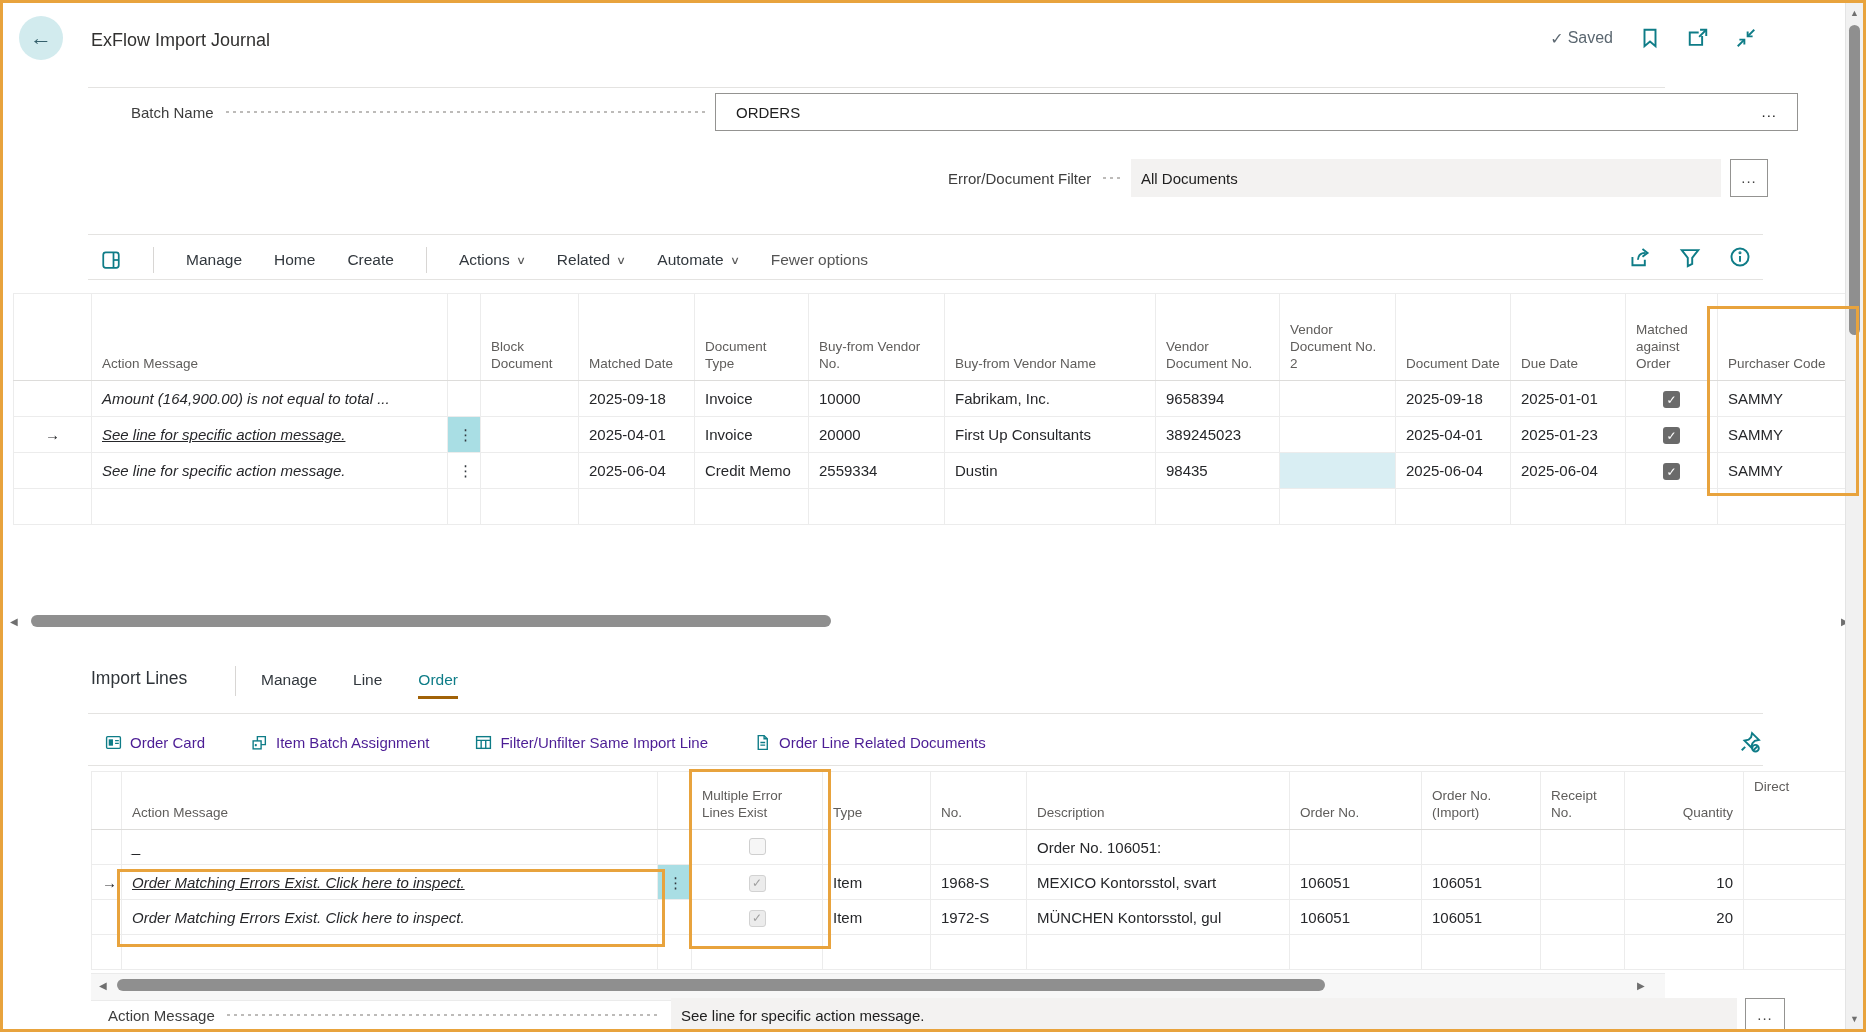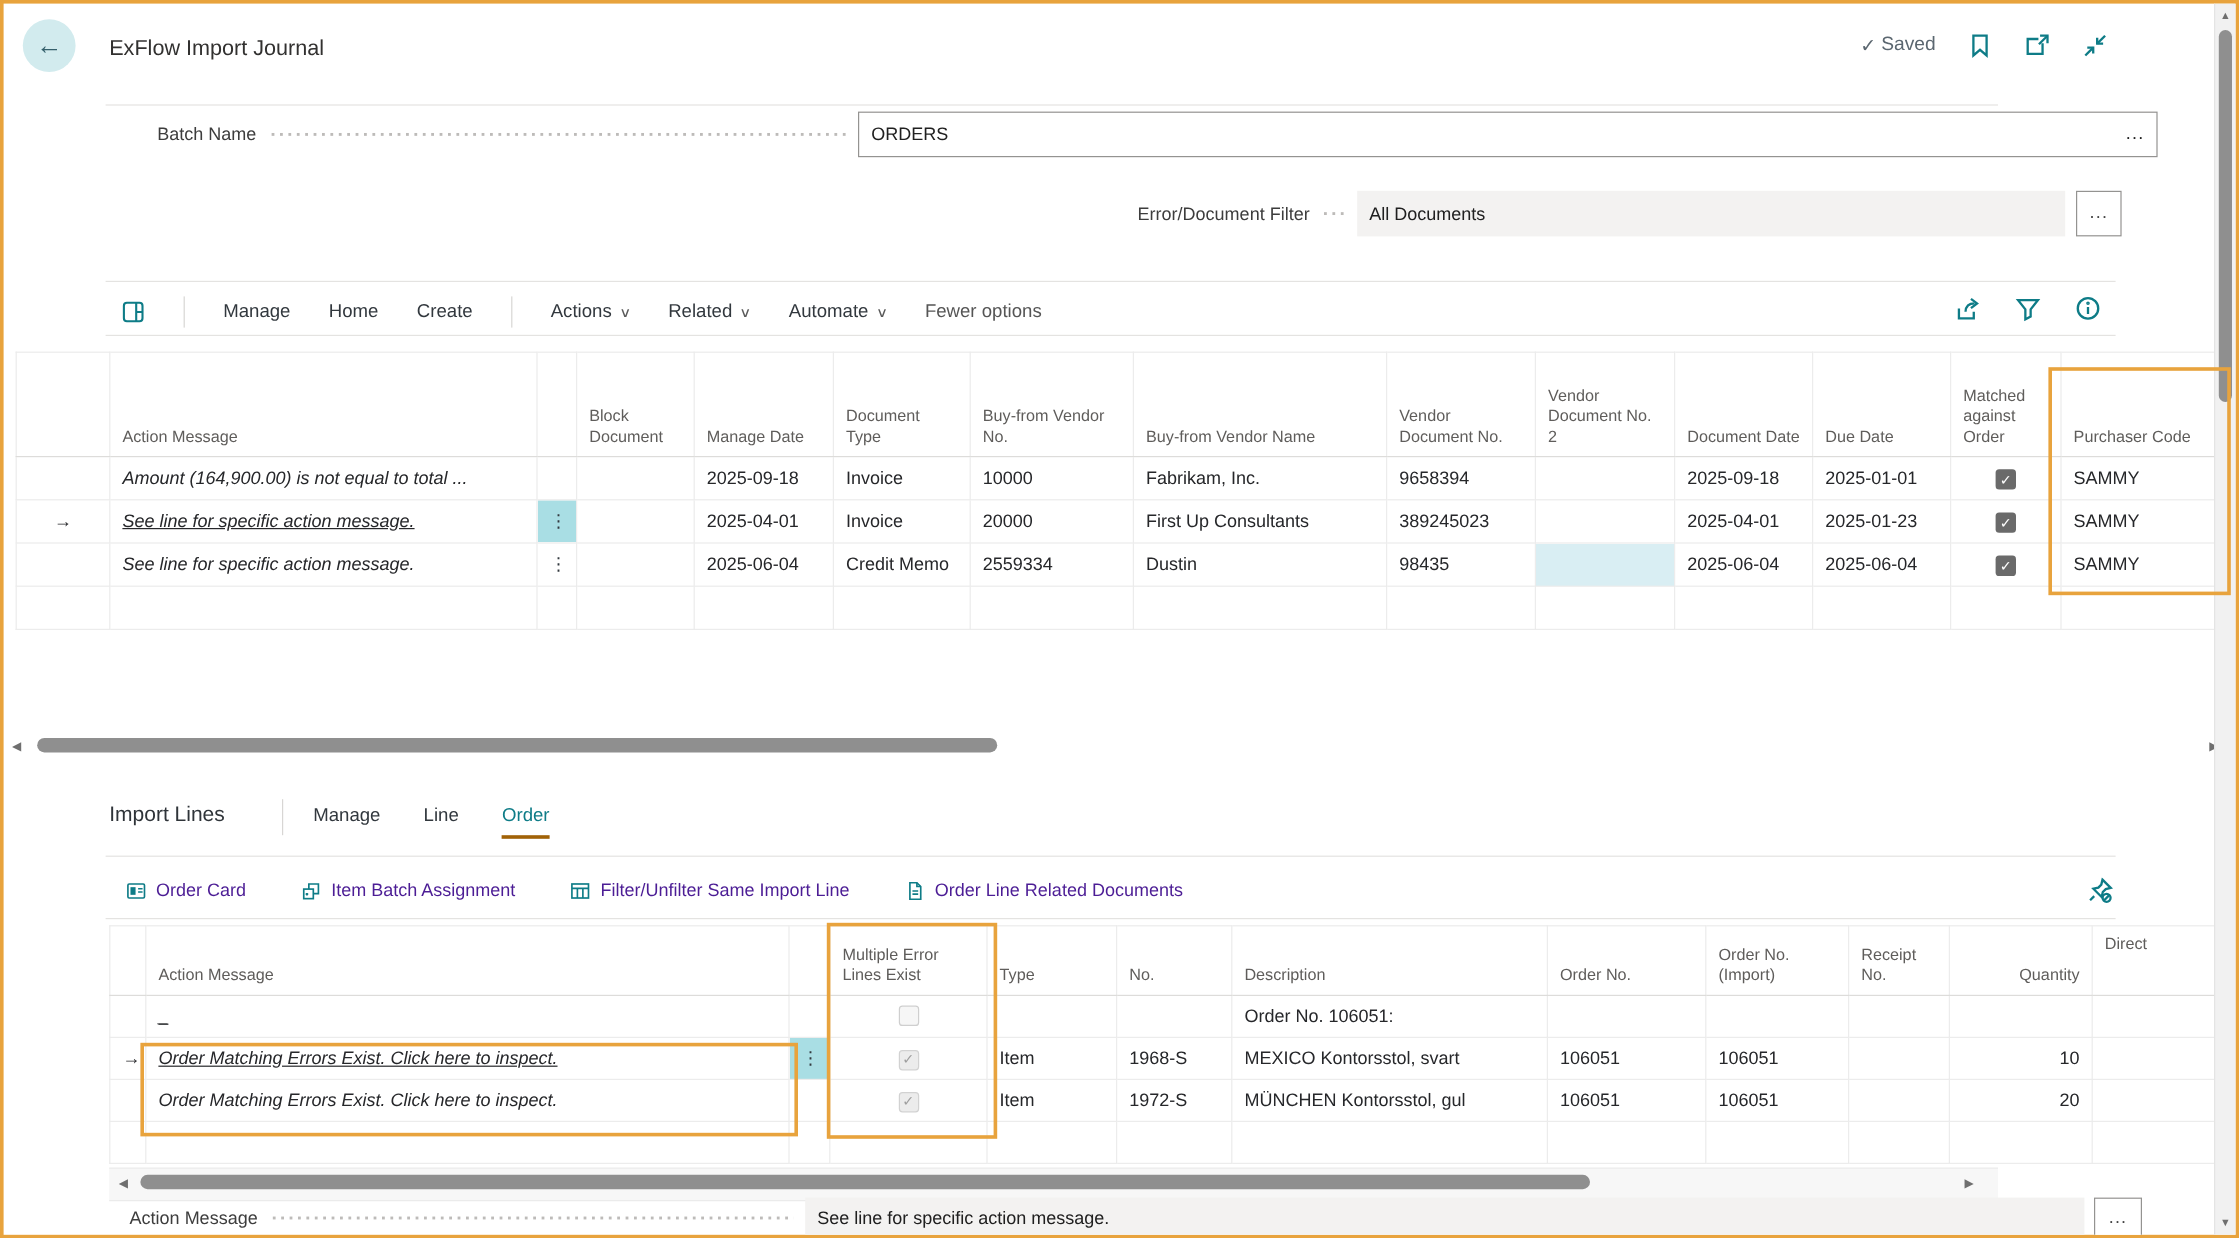--- a/index.html
+++ b/index.html
@@ -21,21 +21,21 @@
   .ticon svg{width:100%;height:100%;stroke:#0e7c87;fill:none;stroke-width:1.4;}
 
   
   .frow{position:absolute;display:flex;align-items:center;}
   .flabel{font-size:15px;color:#3d3d3d;white-space:nowrap;}
   .leader{flex:1;height:4px;margin:0 10px;align-self:center;
     background-image:radial-gradient(circle,#bdbbb9 1.2px,transparent 1.5px);
     background-size:7px 4px;background-repeat:repeat-x;background-position:left center;}
   .leader.fix{flex:none;}
   .input-box{height:38px;border:1px solid #949391;background:#fff;display:flex;align-items:center;
-    padding:0 10px;font-size:15px;color:#202020;box-sizing:border-box;}
+    padding:0 20px;font-size:15px;color:#202020;box-sizing:border-box;}
   .input-box .grow{flex:1;}
   .gray-field{height:38px;background:#f3f2f1;display:flex;align-items:center;padding:0 10px;
     font-size:15px;color:#202020;box-sizing:border-box;}
   .dots-btn{height:38px;width:38px;border:1px solid #949391;background:#fff;display:flex;
     align-items:center;justify-content:center;font-size:15px;color:#444;cursor:pointer;box-sizing:border-box;}
   .ellipsis-h{letter-spacing:1px;line-height:8px;}
   .toggle{width:47px;height:24px;border:2px solid #50565c;border-radius:14px;background:#fff;
     position:relative;cursor:pointer;box-sizing:border-box;flex:none;}
   .toggle .knob{position:absolute;left:4px;top:3px;width:13px;height:13px;border-radius:50%;background:#50565c;}
 
@@ -215,21 +215,21 @@
           <col style="width:115px">
         <col style="width:92px">
           <col style="width:132px">
       </colgroup>
       <tbody>
           <tr style="height:87px;">
         <th></th>
         <th>Action Message</th>
         <th></th>
         <th>Block Document</th>
-        <th>Manage Date</th>
+        <th>Matched Date</th>
         <th>Document Type</th>
         <th>Buy-from Vendor No.</th>
         <th>Buy-from Vendor Name</th>
         <th>Vendor Document No.</th>
         <th>Vendor Document No. 2</th>
         <th>Document Date</th>
         <th>Due Date</th>
         <th>Matched against Order</th>
         <th>Purchaser Code</th>
       </tr>

